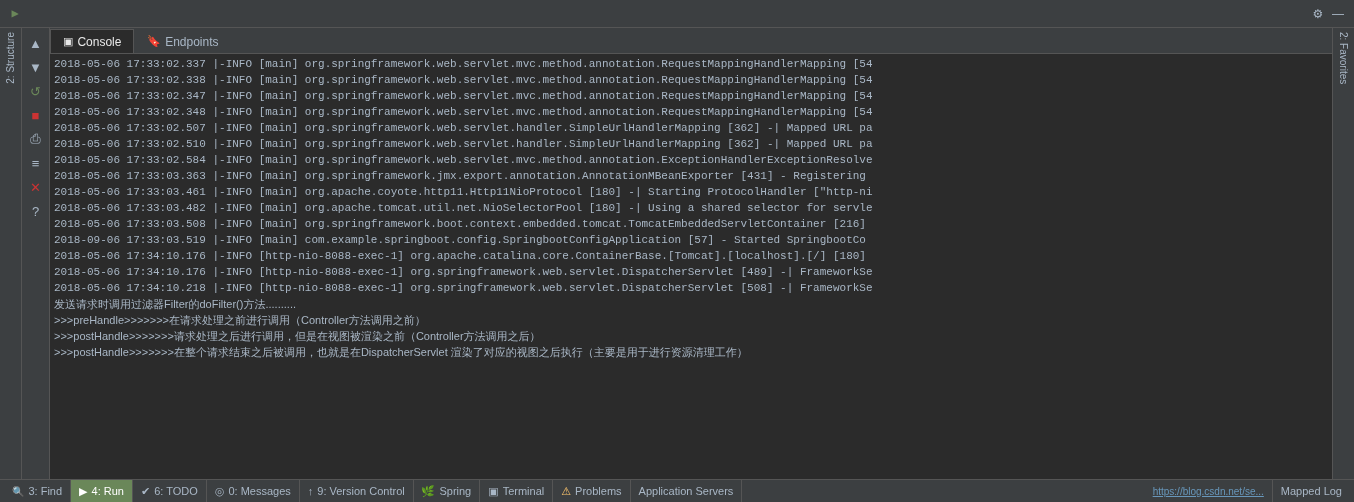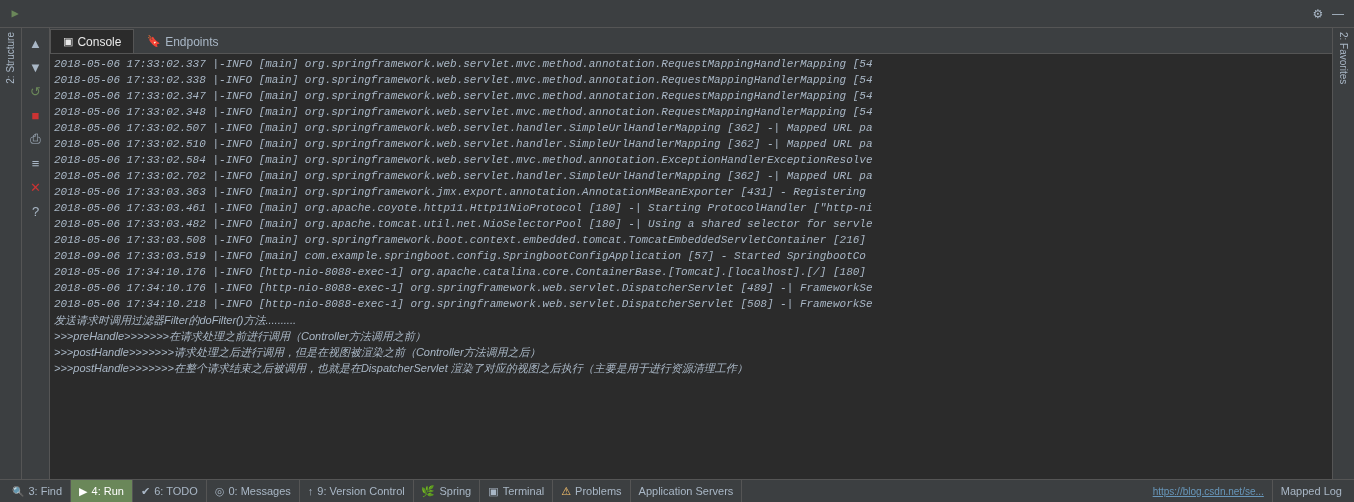--- a/index.html
+++ b/index.html
@@ -161,21 +161,20 @@
 
     
     .console-output {
       flex: 1;
       overflow-y: auto;
       overflow-x: auto;
       padding: 2px 4px;
       background: #2b2b2b;
       font-size: 11px;
       line-height: 16px;
-      font-style: italic;
     }
     .console-line {
       white-space: nowrap;
       color: #a9b7c6;
     }
 
     .chinese-text {
       color: #a9b7c6;
       font-family: 'SimSun', 'Microsoft YaHei', sans-serif;
       font-size: 11px;
@@ -292,21 +291,20 @@
     </div>
 
     <div class="console-output" id="console-out">
     <div class="console-line">2018-05-06 17:33:02.337 |-INFO  [main] org.springframework.web.servlet.mvc.method.annotation.RequestMappingHandlerMapping [54</div>
         <div class="console-line">2018-05-06 17:33:02.338 |-INFO  [main] org.springframework.web.servlet.mvc.method.annotation.RequestMappingHandlerMapping [54</div>
         <div class="console-line">2018-05-06 17:33:02.347 |-INFO  [main] org.springframework.web.servlet.mvc.method.annotation.RequestMappingHandlerMapping [54</div>
         <div class="console-line">2018-05-06 17:33:02.348 |-INFO  [main] org.springframework.web.servlet.mvc.method.annotation.RequestMappingHandlerMapping [54</div>
         <div class="console-line">2018-05-06 17:33:02.507 |-INFO  [main] org.springframework.web.servlet.handler.SimpleUrlHandlerMapping [362] -| Mapped URL pa</div>
         <div class="console-line">2018-05-06 17:33:02.510 |-INFO  [main] org.springframework.web.servlet.handler.SimpleUrlHandlerMapping [362] -| Mapped URL pa</div>
         <div class="console-line">2018-05-06 17:33:02.584 |-INFO  [main] org.springframework.web.servlet.mvc.method.annotation.ExceptionHandlerExceptionResolve</div>
-        <div class="console-line">2018-05-06 17:33:02.702 |-INFO  [main] org.springframework.web.servlet.handler.SimpleUrlHandlerMapping [362] -| Mapped URL pa</div>
         <div class="console-line">2018-05-06 17:33:03.363 |-INFO  [main] org.springframework.jmx.export.annotation.AnnotationMBeanExporter [431] - Registering</div>
         <div class="console-line">2018-05-06 17:33:03.461 |-INFO  [main] org.apache.coyote.http11.Http11NioProtocol [180] -| Starting ProtocolHandler ["http-ni</div>
         <div class="console-line">2018-05-06 17:33:03.482 |-INFO  [main] org.apache.tomcat.util.net.NioSelectorPool [180] -| Using a shared selector for servle</div>
         <div class="console-line">2018-05-06 17:33:03.508 |-INFO  [main] org.springframework.boot.context.embedded.tomcat.TomcatEmbeddedServletContainer [216]</div>
         <div class="console-line">2018-09-06 17:33:03.519 |-INFO  [main] com.example.springboot.config.SpringbootConfigApplication [57] - Started SpringbootCo</div>
         <div class="console-line">2018-05-06 17:34:10.176 |-INFO  [http-nio-8088-exec-1] org.apache.catalina.core.ContainerBase.[Tomcat].[localhost].[/] [180]</div>
         <div class="console-line">2018-05-06 17:34:10.176 |-INFO  [http-nio-8088-exec-1] org.springframework.web.servlet.DispatcherServlet [489] -| FrameworkSe</div>
         <div class="console-line">2018-05-06 17:34:10.218 |-INFO  [http-nio-8088-exec-1] org.springframework.web.servlet.DispatcherServlet [508] -| FrameworkSe</div>
         <div class="console-line chinese-text">发送请求时调用过滤器Filter的doFilter()方法..........</div>
         <div class="console-line chinese-text">&gt;&gt;&gt;preHandle&gt;&gt;&gt;&gt;&gt;&gt;&gt;在请求处理之前进行调用（Controller方法调用之前）</div>

